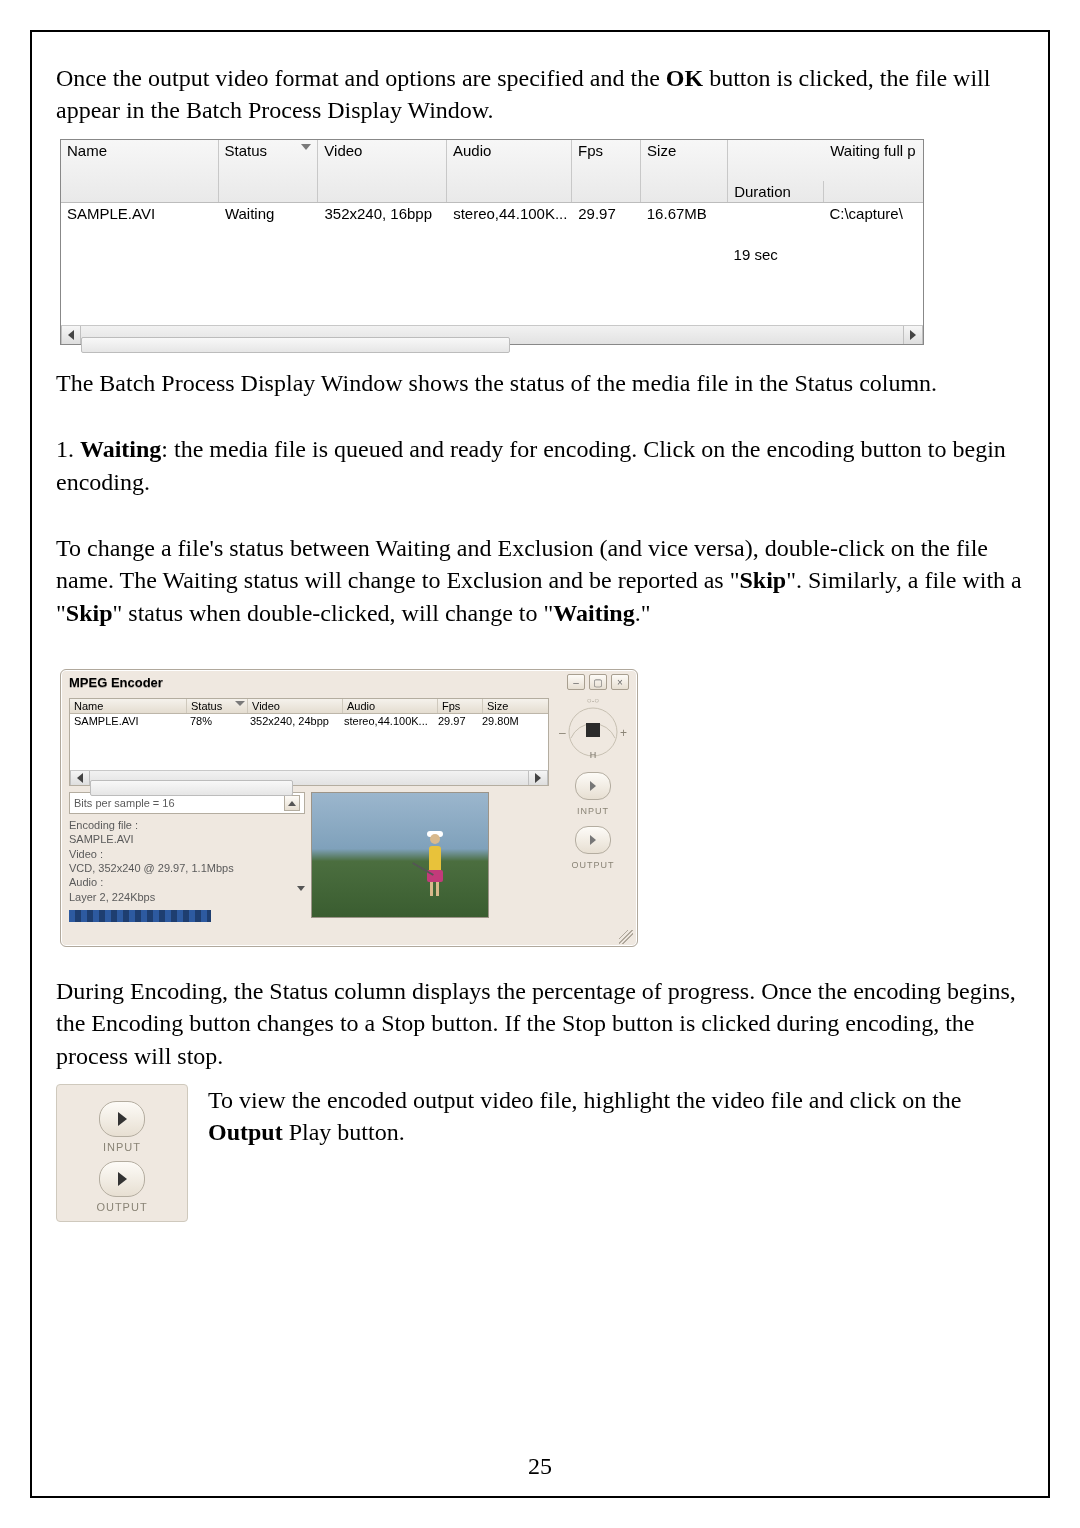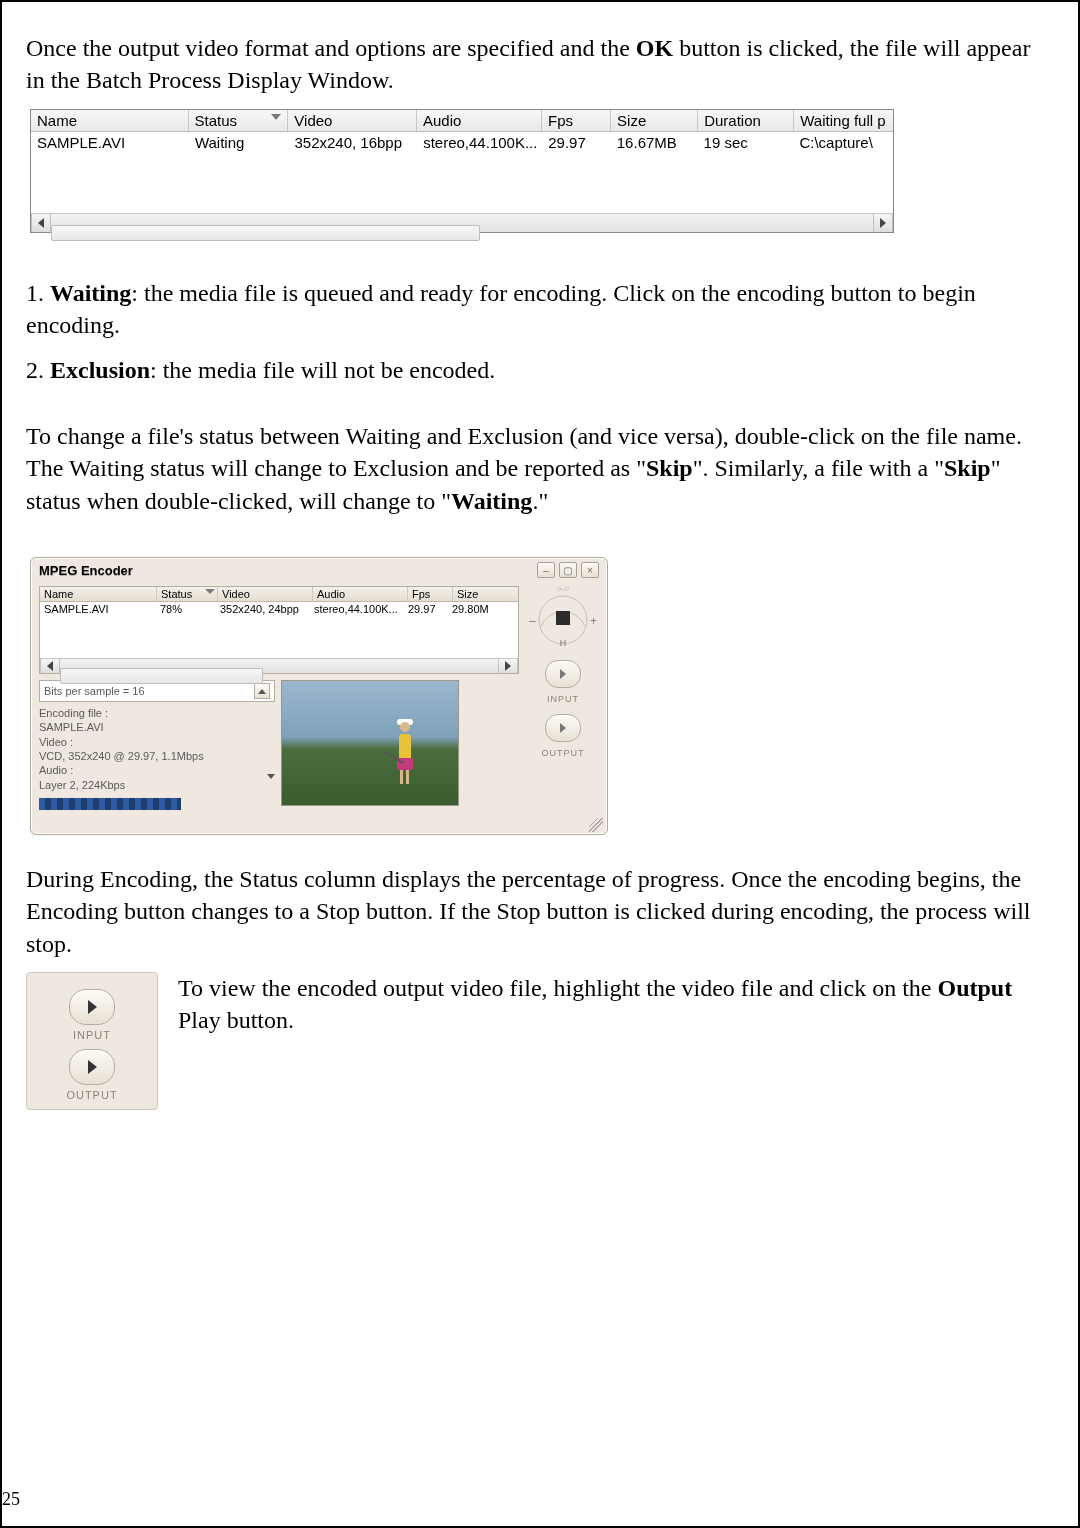--- a/index.html
+++ b/index.html
@@ -6,20 +6,21 @@
     margin: 0;
     padding: 0;
     background: #fff;
     font-family: "Times New Roman", Times, serif;
     color: #000;
   }
   .page {
     width: 1080px;
     height: 1528px;
     box-sizing: border-box;
+    padding: 30px;
     position: relative;
   }
   .page-inner {
     border: 2px solid #000;
     width: 100%;
     height: 100%;
     box-sizing: border-box;
     padding: 30px 24px 20px 24px;
     position: relative;
   }
@@ -109,21 +110,21 @@
   .tri-l { border-right: 6px solid #444; }
   .tri-r { border-left: 6px solid #444; }
 
   
   .c-name { width: 160px; }
   .c-status { width: 96px; }
   .c-video { width: 128px; }
   .c-audio { width: 124px; }
   .c-fps   { width: 62px; }
   .c-size  { width: 82px; }
-  .c-dur   { width: 92px; }
+  .c-dur   { width: 92px; margin-top: 41px; }
   .c-target{ width: 96px; }
 
   
   .shot2 {
     width: 576px;
     margin: 6px 0 6px 4px;
     font-family: Tahoma, Arial, sans-serif;
     background: #efe8e0;
     border: 1px solid #b0a89c;
     border-radius: 6px;
@@ -299,21 +300,22 @@
     display: flex;
     gap: 20px;
     align-items: flex-start;
     margin-top: 8px;
   }
   .two-col .right { flex:1; }
 
   .page-num {
     position: absolute;
     left: 0; right: 0; bottom: 16px;
-    font-size: 18px;
+    text-align: center;
+    font-size: 24px;
     margin-top: 8px;
   }
 </style>
 </head>
 <body>
 
 <div class="page">
   <div class="page-inner">
 
     <p class="body">
@@ -355,28 +357,26 @@
           </div>
           <div class="arrow-btn">
               <span class="tri-r"></span>
             </div>
         </div>
       </div>
     </div>
 
     <div class="spacer"></div>
 
+    <p class="body">The Batch Process Display Window shows the status of the media file in the Status column.</p>
 
     <div class="spacer"></div>
 
     <p class="body">
       <span>1. </span><span class="b">Waiting</span><span>: the media file is queued and ready for encoding. Click on the encoding button to begin encoding.</span>
-    </p>
-    <p class="body">
-      <span>2. </span><span class="b">Exclusion</span><span>: the media file will not be encoded.</span>
     </p>
 
     <div class="spacer"></div>
 
     <p class="body">
       <span>To change a file's status between Waiting and Exclusion (and vice versa), double-click on the file name. The Waiting status will change to Exclusion and be reported as "</span><span class="b">Skip</span><span>". Similarly, a file with a "</span><span class="b">Skip</span><span>" status when double-clicked, will change to "</span><span class="b">Waiting</span><span>."</span>
     </p>
 
     <div class="spacer"></div>
 

